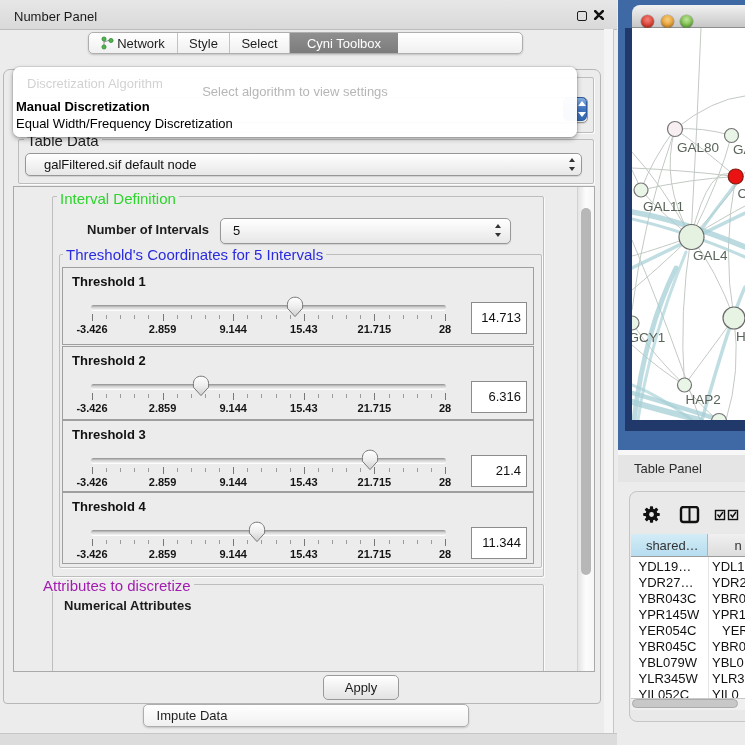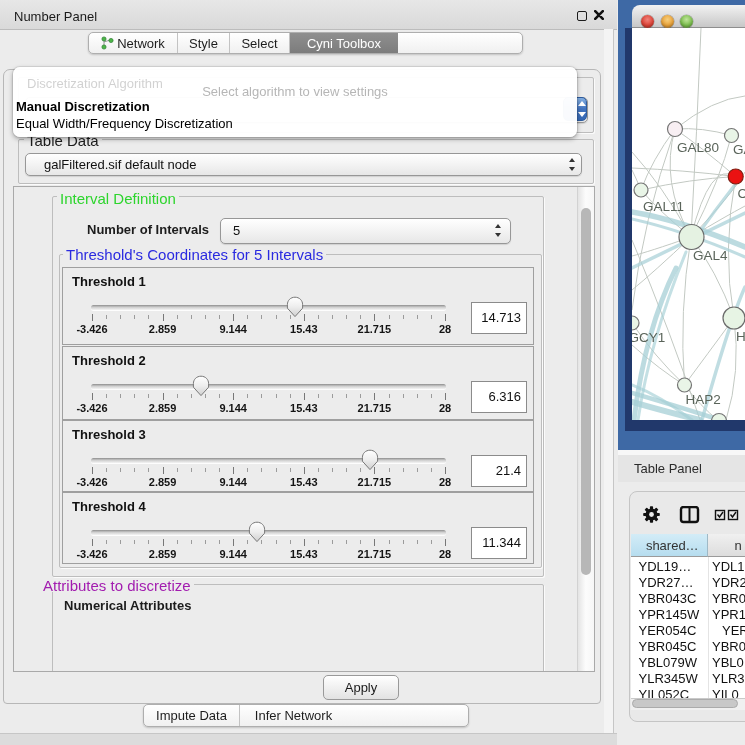--- a/index.html
+++ b/index.html
@@ -211,21 +211,20 @@
 <div class="abs t13" style="left:13px;top:85px;width:564px;text-align:center;color:#b6b6b6;">Select algorithm to view settings</div>
 <div class="abs t13 b" style="left:16px;top:100px;color:#000;">Manual Discretization</div>
 <div class="abs t13" style="left:16px;top:117px;color:#000;">Equal Width/Frequency Discretization</div>
 
 <div class="abs" style="left:323px;top:675px;width:76px;height:25px;border:1px solid #999;border-radius:5px;
  background:linear-gradient(#ffffff,#e2e2e2);box-sizing:border-box;
  display:flex;align-items:center;justify-content:center;font-size:13px;color:#1a1a1a;">Apply</div>
 
 <div class="seg" style="left:143px;top:704px;width:324px;height:21px;">
   <div style="width:96px;">Impute Data</div>
-  <div style="width:107px;">Infer Network</div>
 </div>
 <div class="abs" style="left:0;top:733px;width:617px;height:12px;background:#dcdcdc;border-top:1px solid #c6c6c6;"></div>
 
 <div class="abs" id="bluebg"></div>
 <div class="abs" style="left:625px;top:28px;width:7px;height:403px;background:#21386b;"></div>
 <div class="abs" style="left:632px;top:420px;width:113px;height:11px;background:#21386b;"></div>
 <div class="abs" id="netTitle">
   <div class="light" style="left:9px; background:radial-gradient(circle at 50% 35%,#f0827a,#dd4438 55%,#a03226);"></div>
   <div class="light" style="left:28.5px;background:radial-gradient(circle at 50% 35%,#f6cf7d,#e9a23a 55%,#a8742a);"></div>
   <div class="light" style="left:48px;background:radial-gradient(circle at 50% 35%,#c0e49a,#7cbf4e 55%,#5c8f39);"></div>

